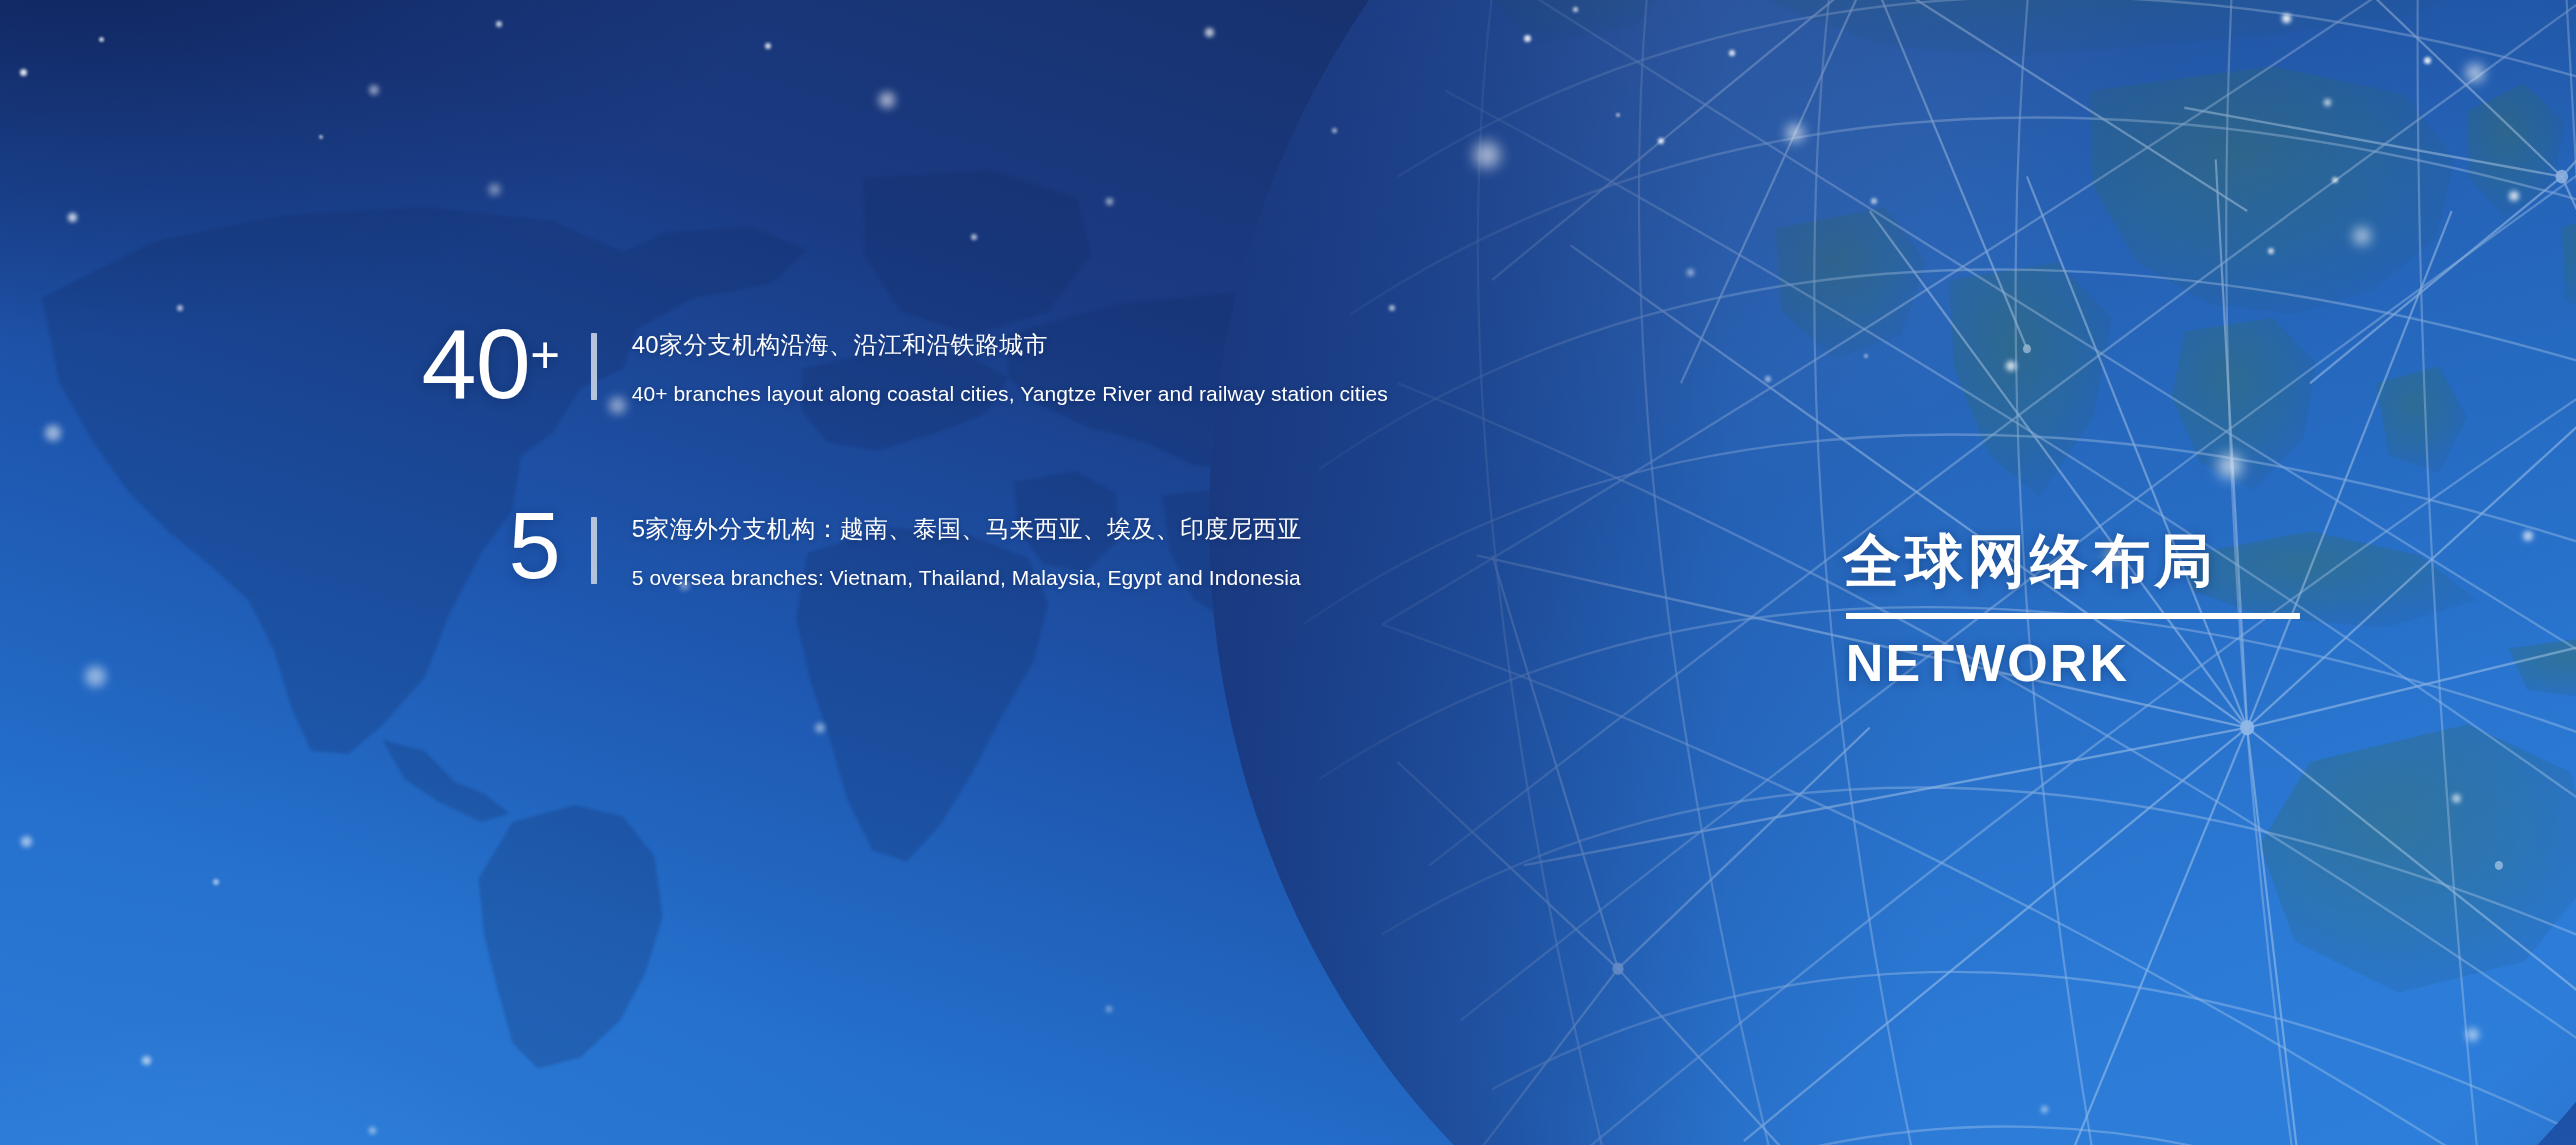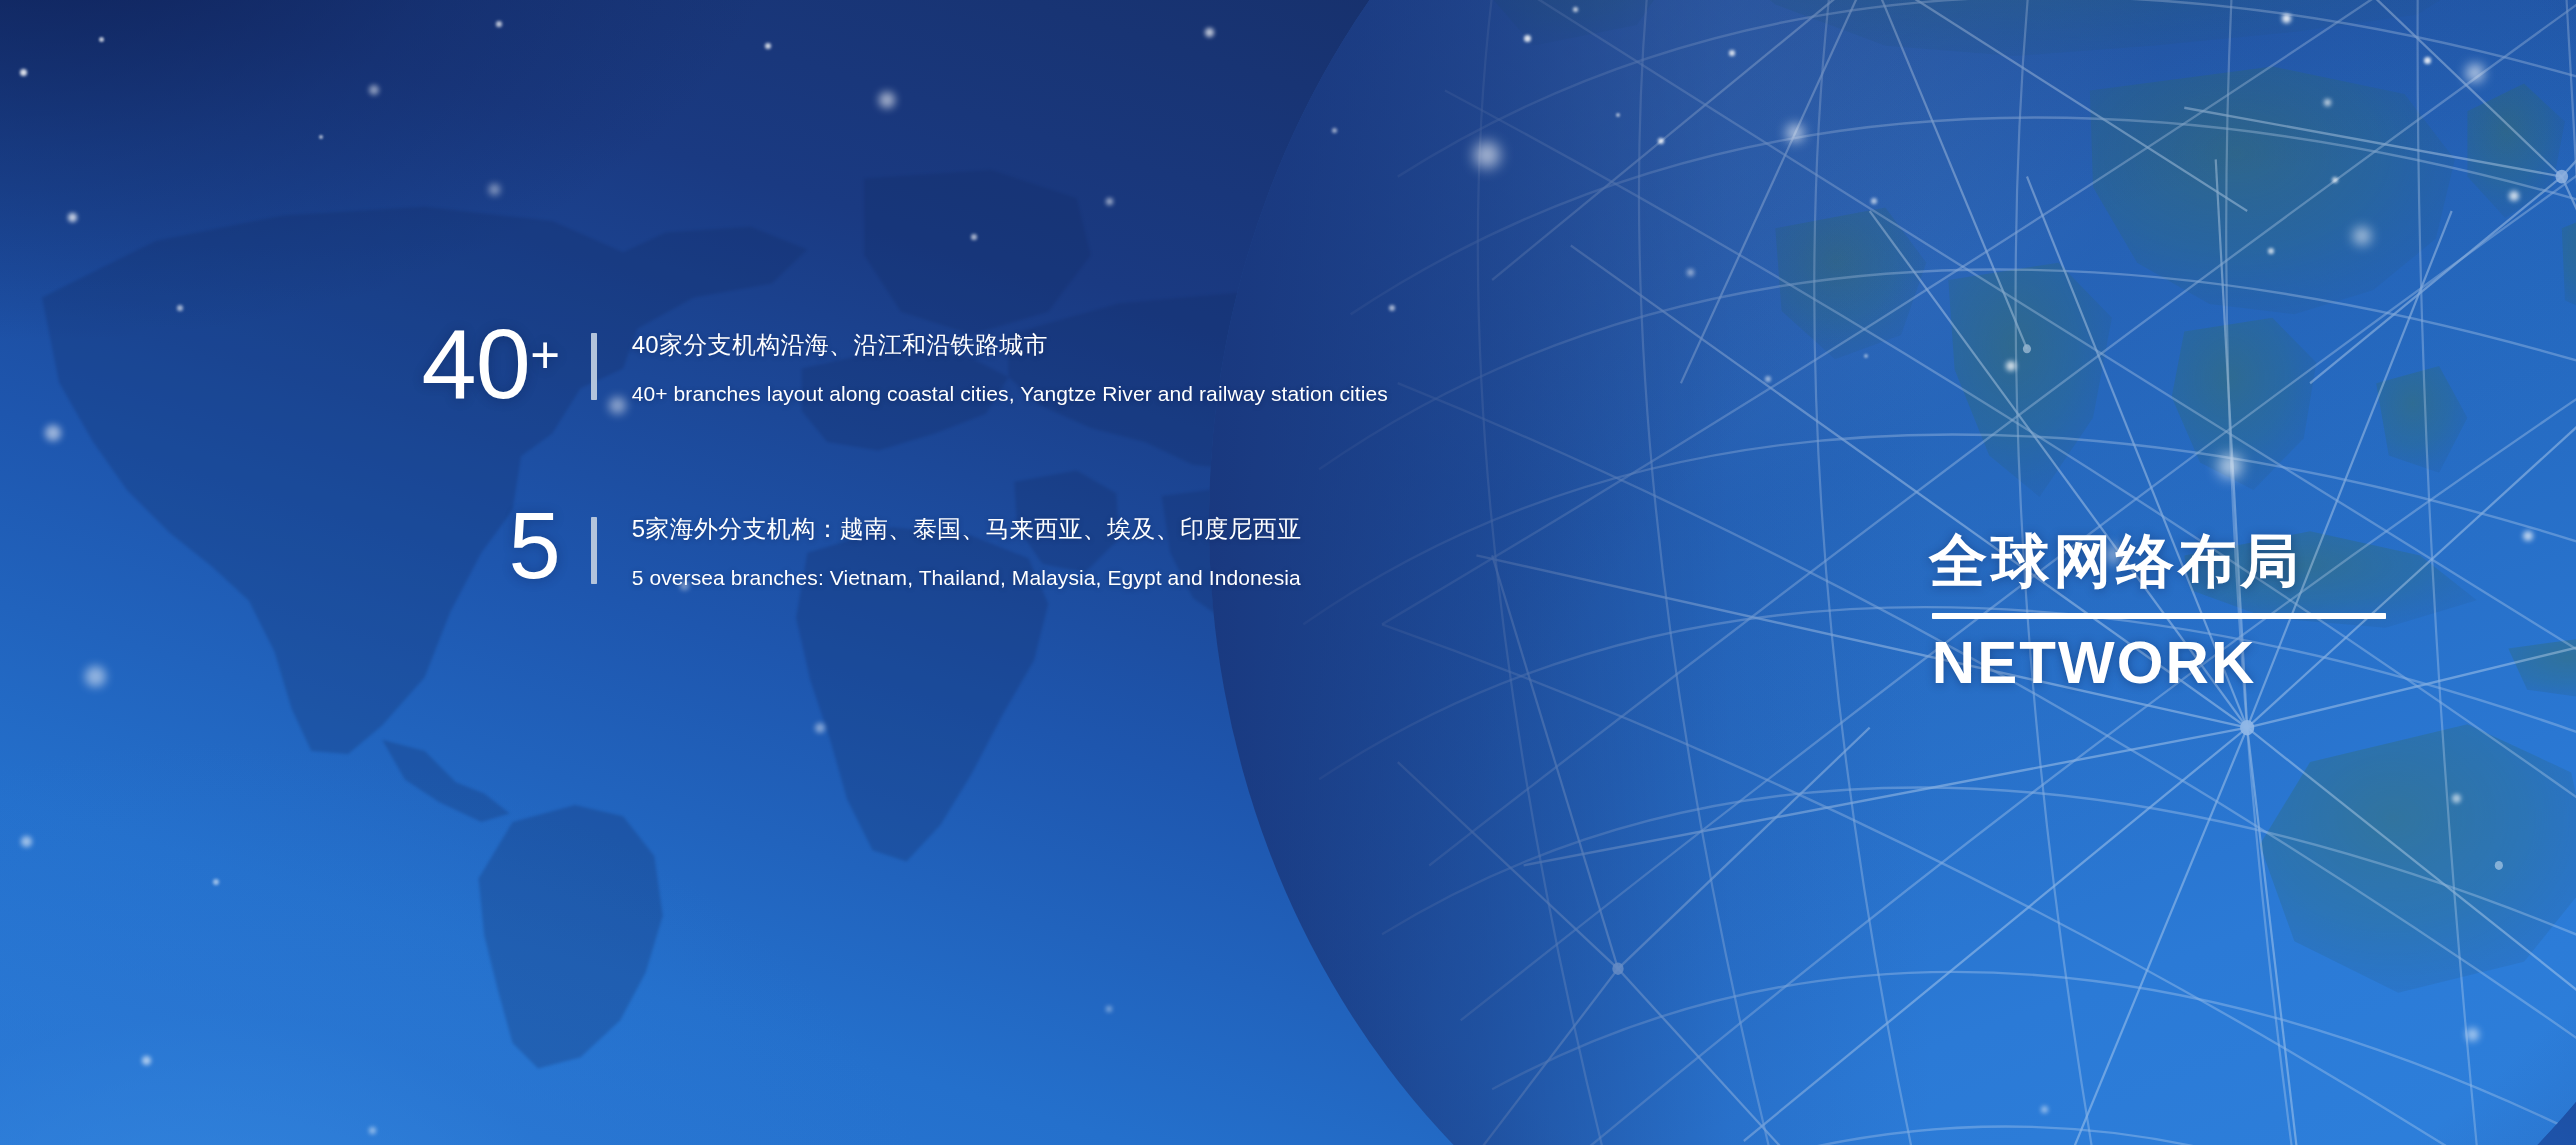--- a/index.html
+++ b/index.html
@@ -147,42 +147,42 @@
   #row-40 { height:184px; }
   #row-5  { height:195px; }
   #row-100{ height:170px; }
 
   #row-5 .stat-num-cell{font-size:94px;line-height:99px;}
   #row-100 .stat-num-cell{font-size:99px;line-height:103px;}
 
   
   .title-block{
     position:absolute;
-    left:1929px;
+    left:1843px;
     top:528px;
     width:468px;
     color:#ffffff;
   }
   .title-cn{
     font-size:58px;
     line-height:65px;
     font-weight:700;
     letter-spacing:4.3px;
     white-space:nowrap;
     text-shadow:0 1.4px 10px rgba(5,20,60,.35);
   }
   .title-rule{
     width:454px;
     height:6.4px;
     background:#ffffff;
     margin:20px 0 10px 2.8px;
     border-radius:0.7px;
   }
   .title-en{
-    font-size:60px;
+    font-size:52px;
     line-height:68px;
     font-weight:700;
     letter-spacing:2.1px;
     white-space:nowrap;
     padding-left:2.8px;
     text-shadow:0 1.4px 10px rgba(5,20,60,.35);
   }
 </style>
 </head>
 <body>

